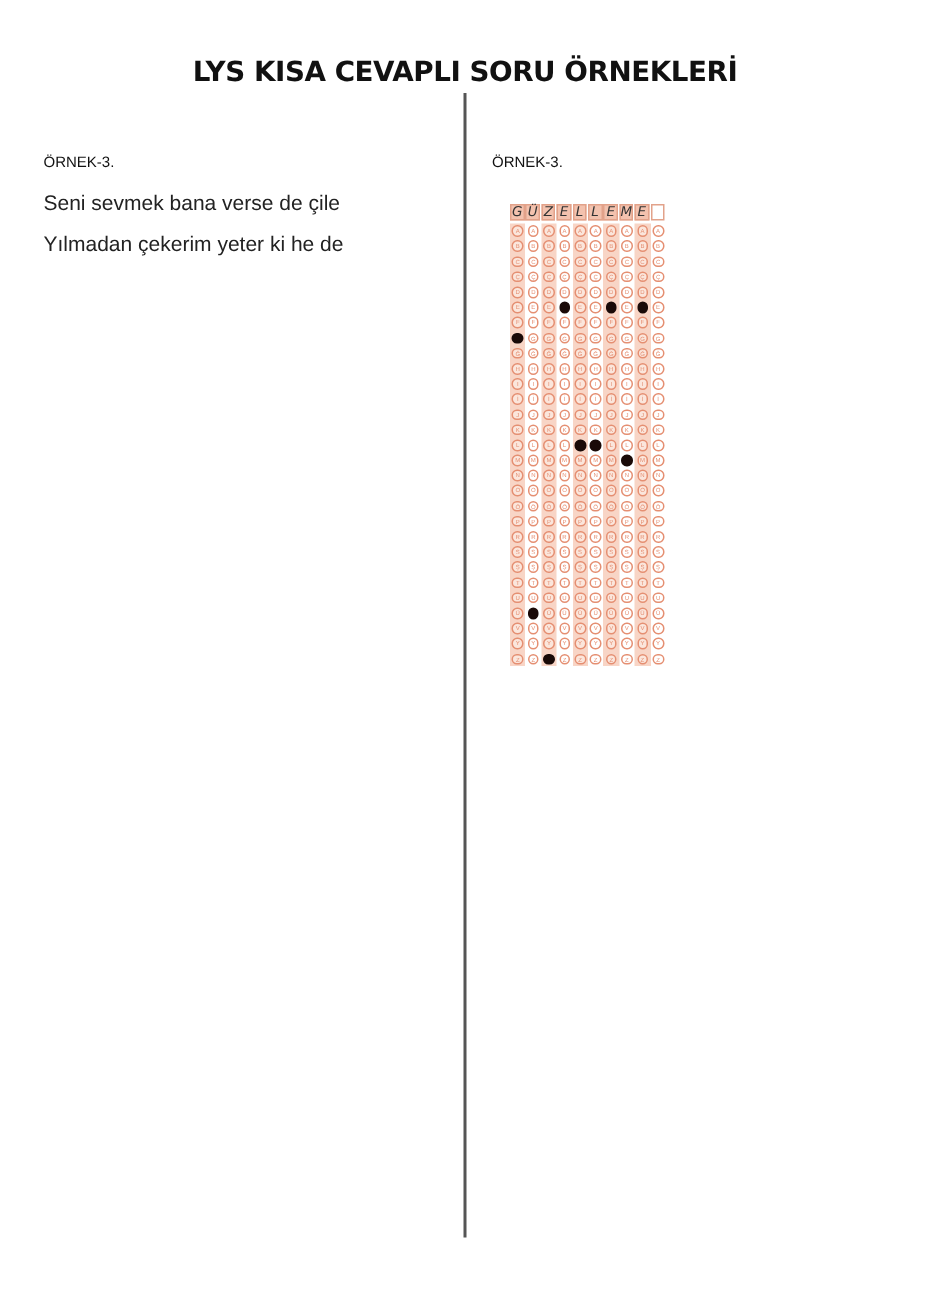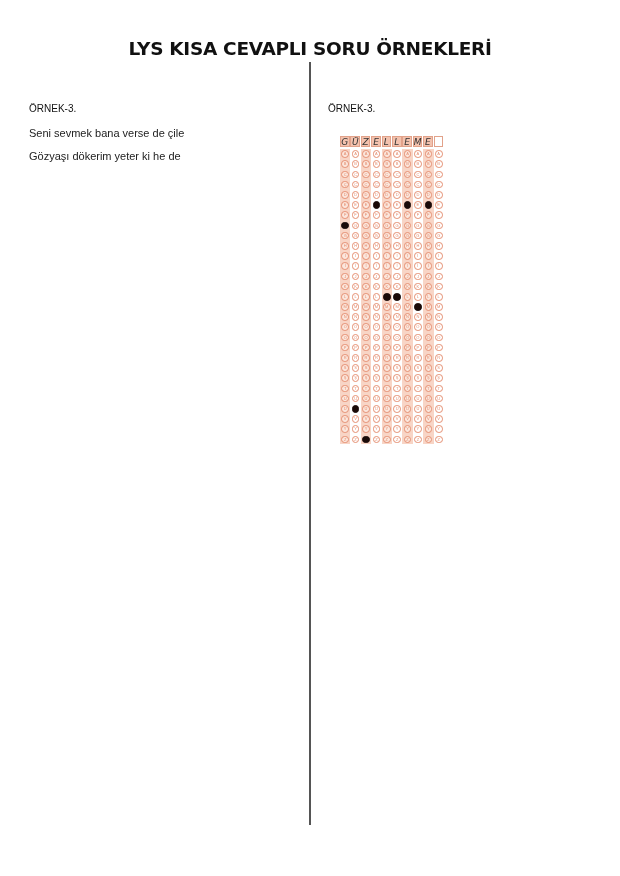--- a/index.html
+++ b/index.html
@@ -1,21 +1,21 @@
 <!DOCTYPE html>
 <html><head>
   <meta charset="utf-8">
   <style>
     html, body { margin: 0; padding: 0; background: #ffffff; }
     body { width: 620px; height: 876px; position: relative; overflow: hidden; font-family: "Liberation Sans", sans-serif; color: #111; }
     .page-title { position: absolute; top: 38px; left: 0; width: 620px; text-align: center; font-family: "DejaVu Sans", sans-serif; font-weight: bold; font-size: 18.5px; letter-spacing: -0.3px; color: #111; }
     .divider { position: absolute; left: 309px; top: 62px; width: 1.5px; height: 763px; background: #555; }
     .left-col { position: absolute; left: 29px; top: 103px; width: 270px; }
     .section-heading { font-weight: normal; font-size: 10px; margin: 0 0 13px 0; }
-    .verse-line { font-size: 11px; margin: 0 0 11px 0; color: #222; }
+    .verse-line { font-size: 14px; margin: 0 0 11px 0; color: #222; }
     .question { font-weight: bold; font-size: 9.8px; line-height: 12px; margin: 0; }
     .right-col { position: absolute; left: 328px; top: 103px; }
     .sheet { position: absolute; left: 340px; top: 136px; }
     .hdr-row { display: flex; }
     .hdr-cell { width: 9.6px; height: 11px; margin-right: 0.8px; border: 1px solid #e2a28a; background: #f3c2ae; box-sizing: border-box; font-family: "DejaVu Sans", sans-serif; font-size: 9px; line-height: 10px; text-align: center; color: #333; font-style: italic; }
     .hdr-cell.empty { background: #fff; }
     .grid { position: relative; display: flex; margin-top: 2px; }
     .col { width: 10.4px; display: flex; flex-direction: column; align-items: center; }
     .col.shaded { background: #f8d5c6; }
     .bubble { width: 7.6px; height: 7.6px; border-radius: 50%; border: 0.8px solid #e58f72; box-sizing: border-box; margin: 1.3px 0; font-size: 4px; line-height: 6px; text-align: center; color: #e58f72; background: #fff; }
@@ -25,21 +25,21 @@
 </head>
 <body>
 
 <div class="page-title">LYS KISA CEVAPLI SORU ÖRNEKLERİ</div>
 
 <div class="divider"></div>
 
 <div class="left-col">
   <p class="section-heading">ÖRNEK-3.</p>
   <p class="verse-line">Seni sevmek bana verse de çile</p>
-  <p class="verse-line">Gözyaşı dökerim yeter ki he de</p>
+  <p class="verse-line">Yılmadan çekerim yeter ki he de</p>
 </div>
 
 <div class="right-col">
   <p class="section-heading">ÖRNEK-3.</p>
 </div>
 
 <div class="sheet">
   <div class="hdr-row" id="hdr-row">
       <div class="hdr-cell">G</div>
       <div class="hdr-cell">Ü</div>

